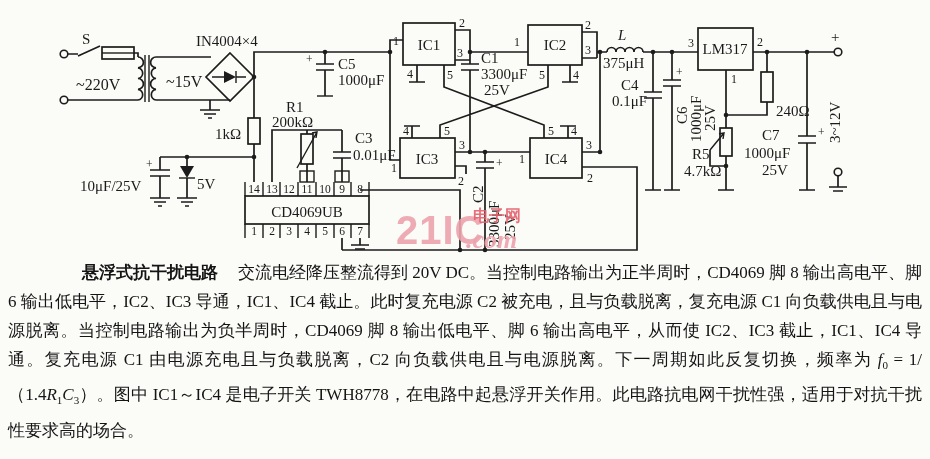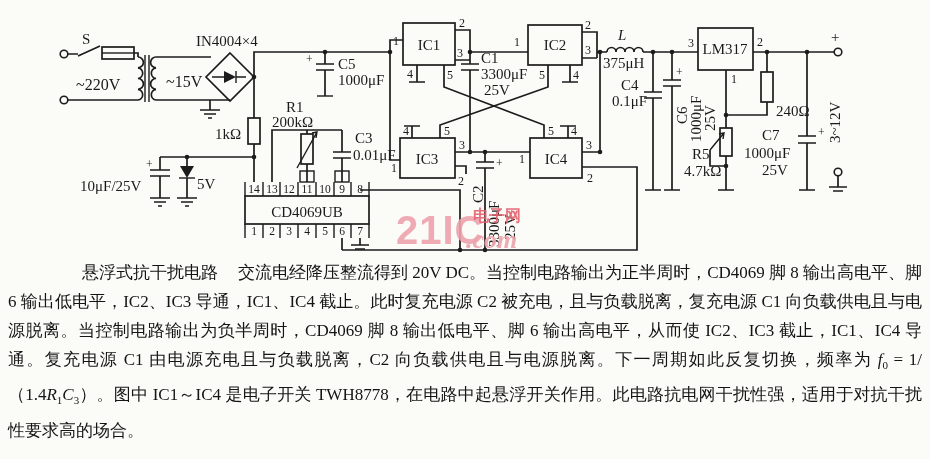--- a/index.html
+++ b/index.html
@@ -14,21 +14,21 @@
   .blk{fill:#1c1c1c;}
   .t16{font-size:16px;} .t15{font-size:15px;} .t12{font-size:12px;} .t11{font-size:11.5px;}
   .tm{text-anchor:middle;}
   .it{font-style:italic;}
   .wm1{font-family:"Liberation Sans","DejaVu Sans",sans-serif;font-weight:bold;font-size:40px;
        fill:#eda3ad;letter-spacing:1px;opacity:.9;}
   .wm2{font-family:"Liberation Sans","DejaVu Sans",sans-serif;font-weight:bold;font-size:16px;fill:#e4606d;opacity:.9;}
   .wm3{font-style:italic;font-weight:bold;font-size:26px;fill:#eda3ad;opacity:.9;}
   .caption{position:absolute;left:8px;top:258px;width:914px;font-size:17px;line-height:29px;
            text-align:justify;text-indent:74px;color:#141414;}
-  .cap-title{font-weight:normal;font-family:"Liberation Sans","DejaVu Sans",sans-serif;margin-right:20px;}
+  .cap-title{font-weight:bold;font-family:"Liberation Sans","DejaVu Sans",sans-serif;margin-right:20px;}
   .caption sub{font-size:11px;}
 </style>
 </head>
 <body>
 
 
 
 <svg width="930" height="262" viewBox="0 0 930 262">
 
   <g>

